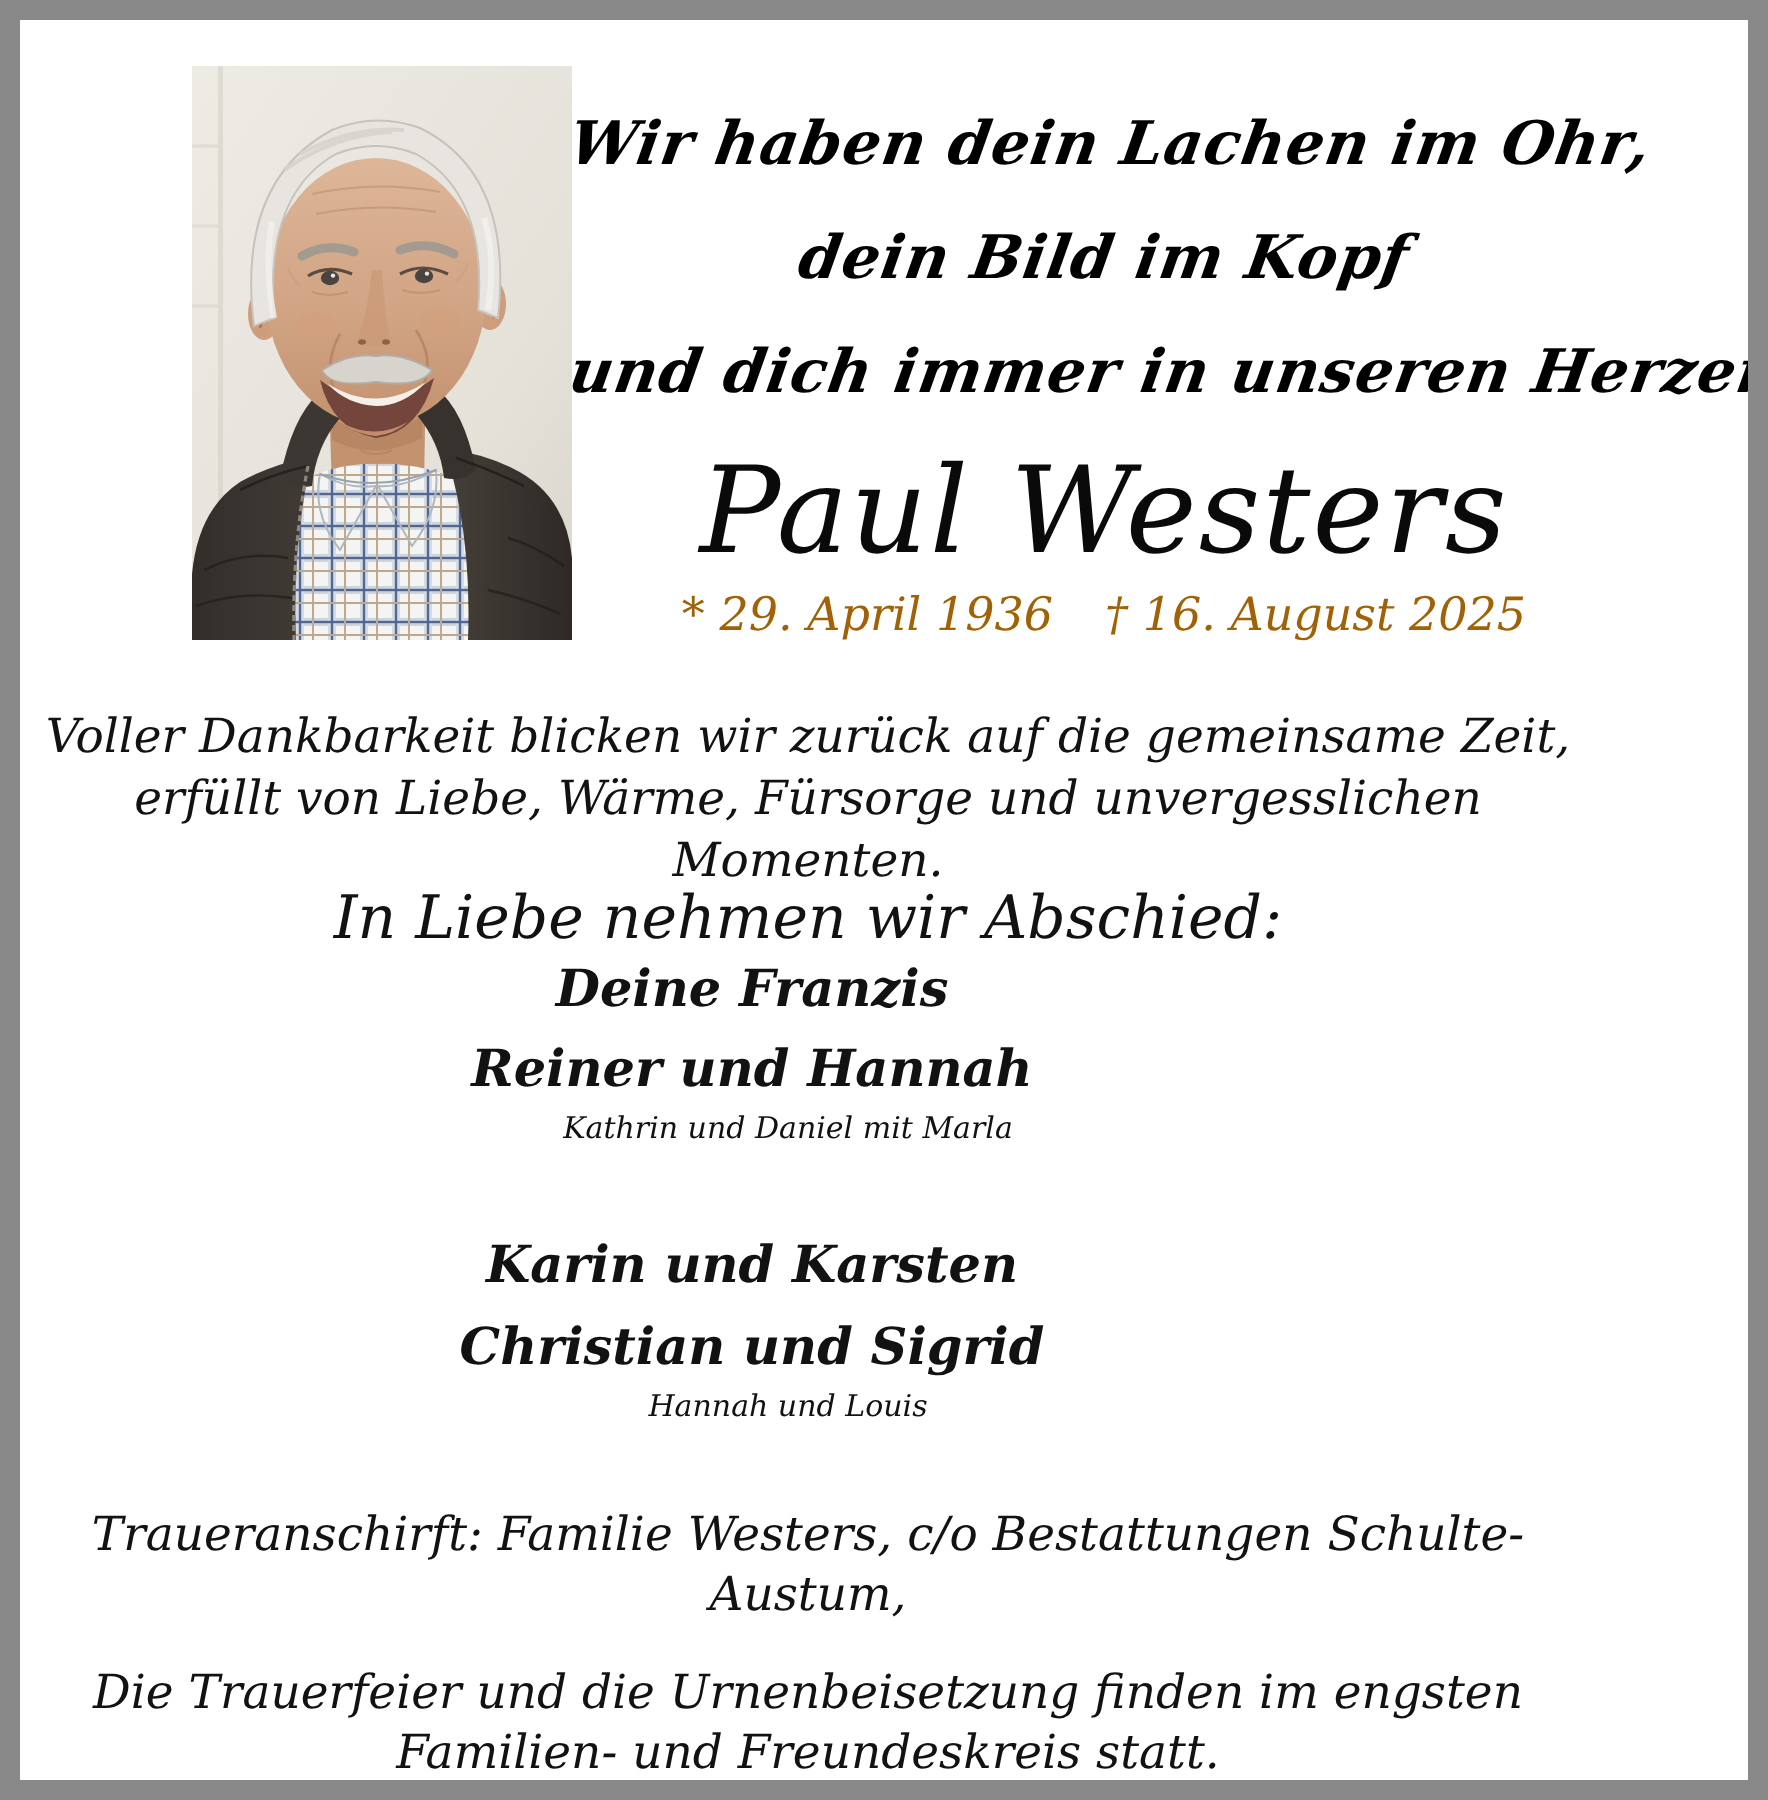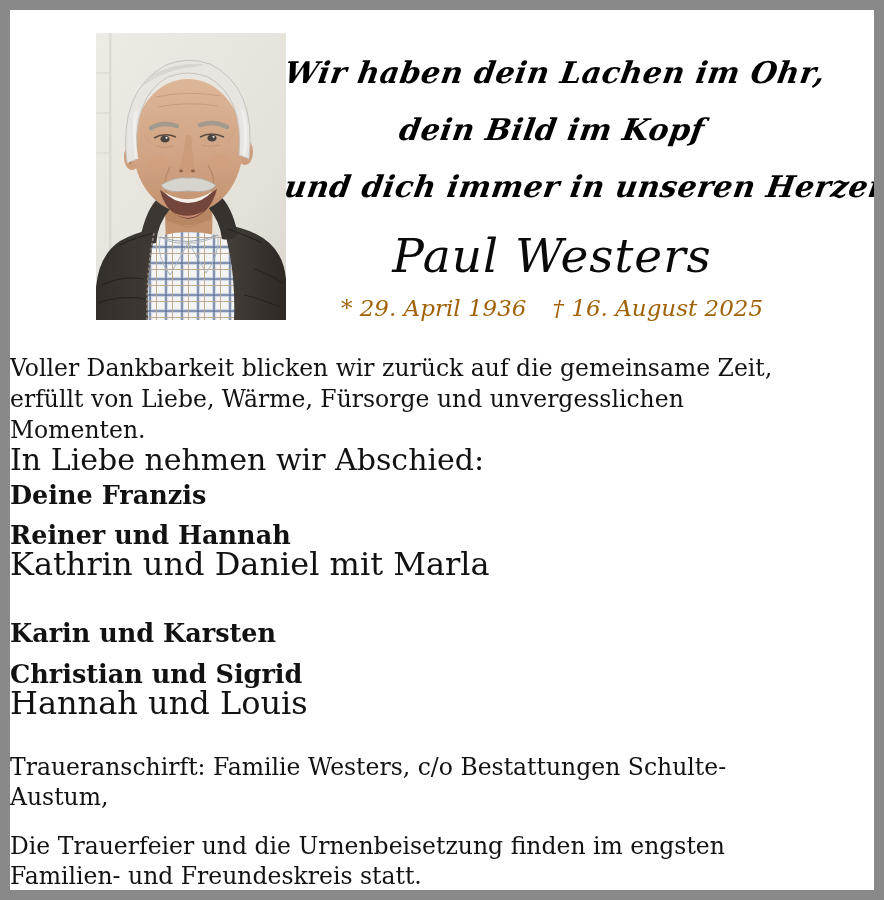--- a/index.html
+++ b/index.html
@@ -25,36 +25,36 @@
     font-style:italic;font-weight:600;
     font-size:30px;line-height:57px;
     transform:skewX(-9deg);
     letter-spacing:0.5px;
     white-space:nowrap;
     color:#000;
   }
   .name{
     top:219px;
     font-style:italic;font-weight:500;
-    font-size:47px;line-height:54px;
+    font-size:60px;line-height:54px;
     letter-spacing:1px;margin:0;
     color:#0a0a0a;
   }
   .dates{
     top:283px;
     font-style:italic;font-size:23px;line-height:30px;
     color:#a16207;
   }
   .date-gap{display:inline-block;width:26px;}
-  .center-col{left:0;width:788px;}
+  .center-col{left:0;width:788px;text-align:center;font-style:italic;}
   .tribute{top:343px;font-size:23.5px;line-height:31px;}
   .intro{top:435px;font-size:30px;line-height:30px;}
-  .mourner{left:0;width:732px;white-space:nowrap;}
+  .mourner{left:0;width:732px;text-align:center;font-style:italic;white-space:nowrap;}
   .m-bold{font-weight:bold;font-size:25.5px;line-height:30px;}
-  .m-reg{font-size:32px;line-height:30px;}
+  .m-reg{font-size:15px;line-height:30px;padding-left:18px;}
   .address{top:742px;font-size:23.5px;line-height:30px;}
   .service{top:809px;font-size:23.5px;line-height:30px;margin-top:12px;}
 </style>
 </head>
 <body>
 
 <div class="page">
 
   <div class="abs photo">
     <svg viewBox="0 0 190 287" xmlns="http://www.w3.org/2000/svg">

